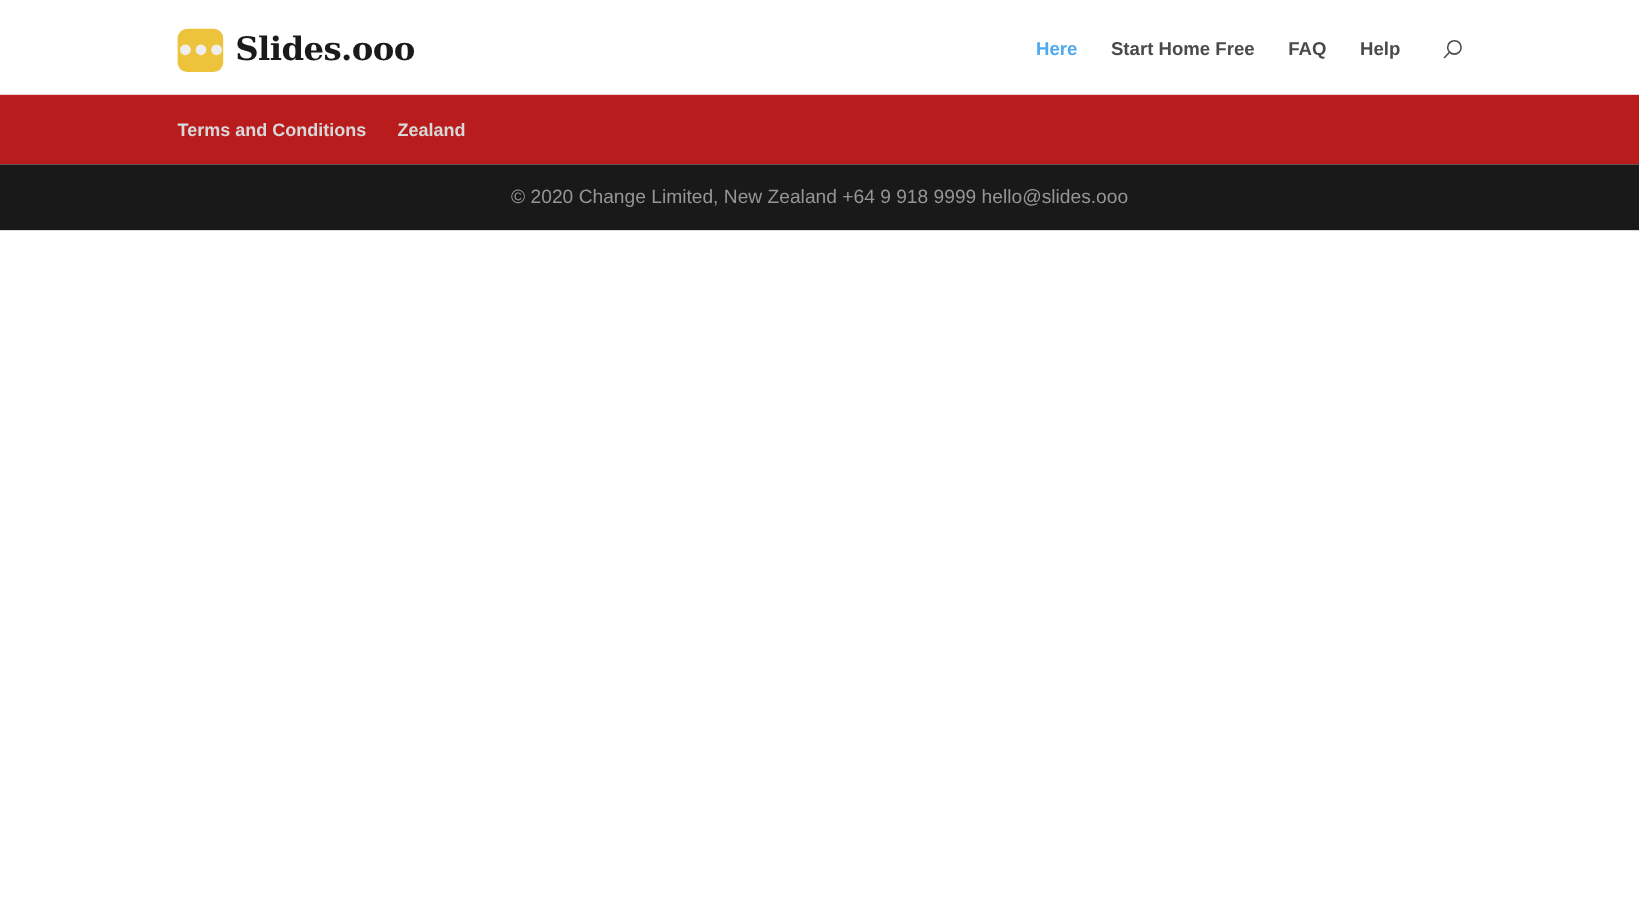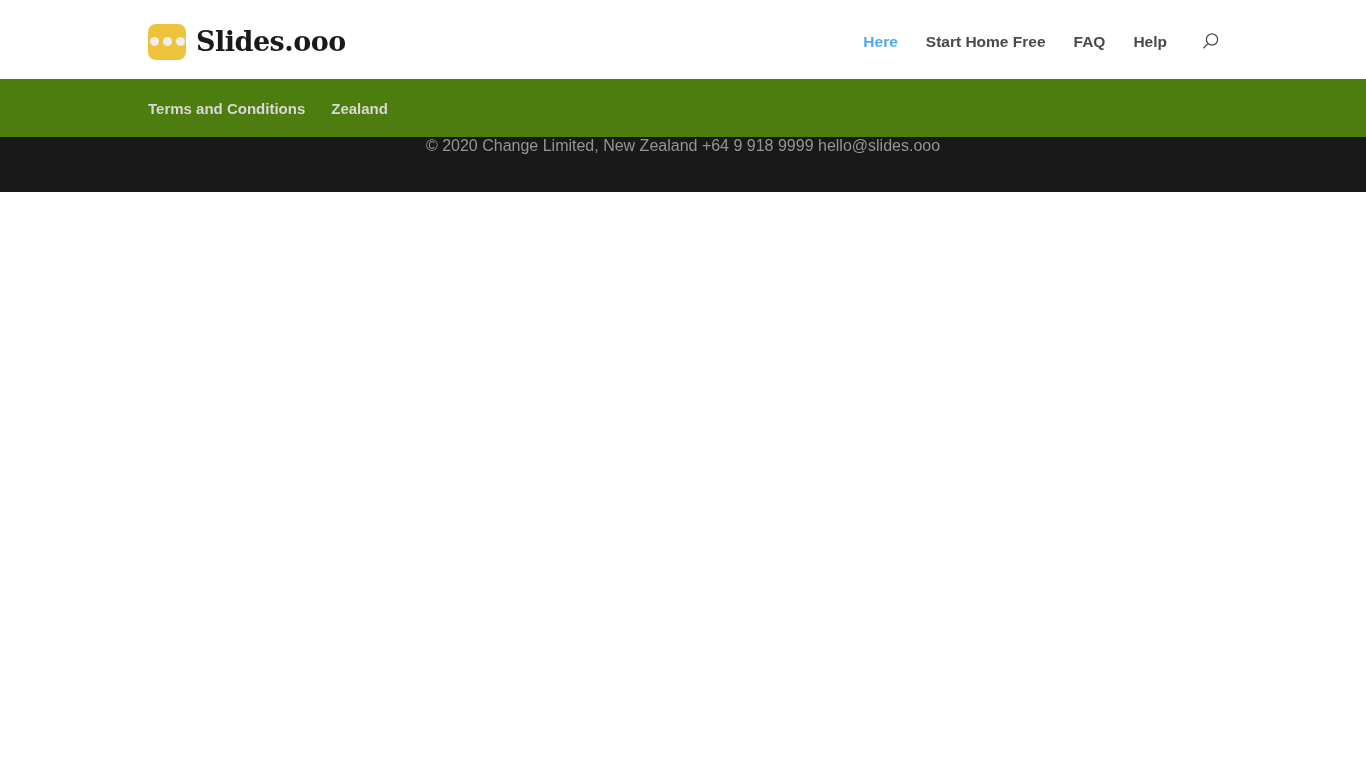--- a/index.html
+++ b/index.html
@@ -90,21 +90,21 @@
     cursor: pointer;
     color: #4a4a4a;
   }
 
   
   .site-footer { width: 100%; }
 
   .footer-nav-band {
     width: 100%;
     height: 58px;
-    background: #4d7c0f;
+    background: #b91c1c;
     display: flex;
     align-items: center;
     padding: 4px 148px;
   }
 
   .footer-nav {
     display: flex;
     align-items: center;
     gap: 0;
   }
@@ -117,20 +117,21 @@
     padding-right: 26px;
     white-space: nowrap;
     cursor: pointer;
   }
 
   .footer-copy-band {
     width: 100%;
     height: 55px;
     background: #191919;
     display: flex;
+    align-items: center;
     justify-content: center;
   }
 
   .copyright {
     font-size: 16px;
     color: #959595;
     text-align: center;
     white-space: nowrap;
   }
 

